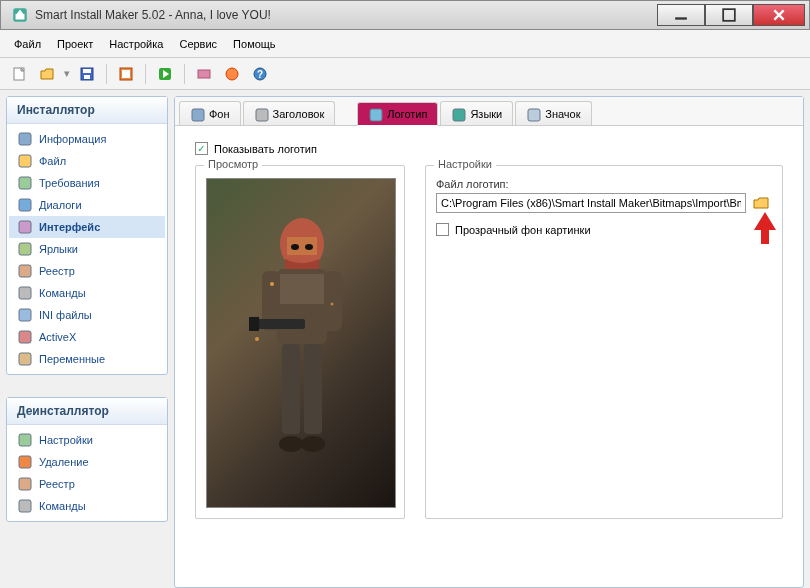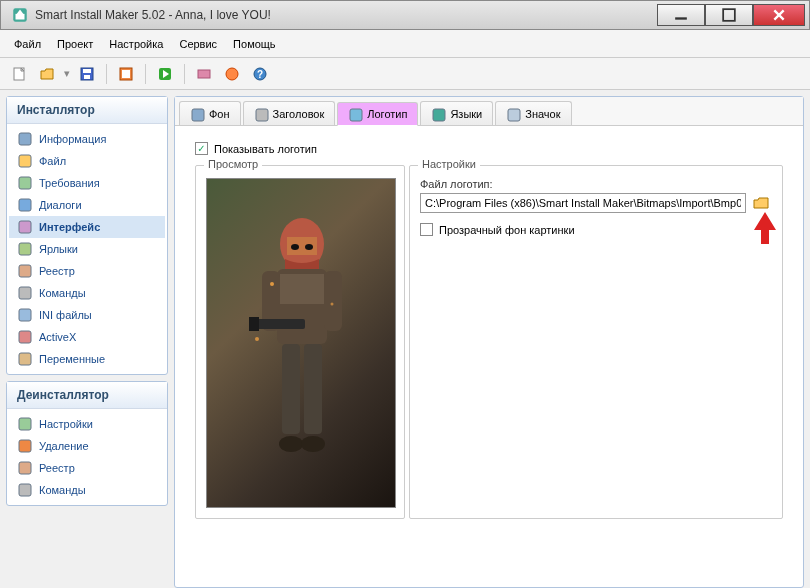--- a/index.html
+++ b/index.html
@@ -15,39 +15,39 @@
 
 .menubar { height: 28px; background: #f4f4f4; border-bottom: 1px solid #ccc; display: flex; align-items: center; padding: 0 8px; gap: 4px; }
 .menubar .menu { padding: 2px 6px; cursor: default; }
 
 .toolbar { height: 32px; background: #f4f4f4; border-bottom: 1px solid #ccc; display: flex; align-items: center; padding: 0 8px; gap: 6px; }
 .toolbar .sep { width: 1px; height: 20px; background: #ccc; margin: 0 2px; }
 .tb { width: 22px; height: 22px; display: flex; align-items: center; justify-content: center; border: 1px solid transparent; }
 
 .main { display: flex; height: calc(588px - 30px - 22px - 32px); background: #f0f0f0; padding: 6px; gap: 6px; }
 
-.sidebar { width: 162px; display: flex; flex-direction: column; gap: 6px; }
+.sidebar { width: 162px; display: flex; flex-direction: column; gap: 22px; }
 .panel { background: #fff; border: 1px solid #b0c4de; border-radius: 3px; }
 .panel-header { background: linear-gradient(#fff,#e3ecf7); padding: 6px 10px; font-weight: bold; font-size: 12px; color: #30506f; border-bottom: 1px solid #d0dae8; }
 .panel-body { padding: 4px 2px; }
 .nav-item { display: flex; align-items: center; gap: 6px; padding: 3px 8px; cursor: default; color: #1a4b8c; }
 .nav-item.active { background: #d6e5f5; font-weight: bold; }
 .nav-icon { width: 16px; height: 16px; flex-shrink: 0; }
 
 .content { flex: 1; background: #fff; border: 1px solid #b0c4de; border-radius: 3px; display: flex; flex-direction: column; }
 .tabs { display: flex; background: #f7f7f7; border-bottom: 1px solid #ccc; padding: 4px 4px 0; gap: 2px; }
 .tab { display: flex; align-items: center; gap: 5px; padding: 4px 10px; border: 1px solid #ccc; border-bottom: none; background: linear-gradient(#fafafa,#ececec); border-radius: 3px 3px 0 0; cursor: default; font-size: 11px; }
-.tab.active { background: #f0abfc; position: relative; top: 1px; border-bottom: 1px solid #fff; }
+.tab.active { background: #be185d; position: relative; top: 1px; border-bottom: 1px solid #fff; margin-left: 20px; }
 .tab-icon { width: 14px; height: 14px; }
 
 .content-body { flex: 1; padding: 16px 20px; overflow: hidden; position: relative; }
 .chk-row { display: flex; align-items: center; gap: 6px; margin-bottom: 10px; }
 .chk { width: 13px; height: 13px; border: 1px solid #888; background: #fff; display: flex; align-items: center; justify-content: center; font-size: 10px; color: #2a6; }
 
-.cols { display: flex; gap: 4px; }
+.cols { display: flex; gap: 20px; }
 .fieldset { border: 1px solid #ccc; border-radius: 2px; padding: 12px 10px 10px; position: relative; }
 .fieldset-label { position: absolute; top: -8px; left: 8px; background: #fff; padding: 0 4px; font-size: 11px; color: #555; }
 .preview { width: 210px; }
 .preview-img { width: 190px; height: 330px; background: linear-gradient(135deg, #4a5a3a 0%, #6b5a42 35%, #3a3028 70%, #1a1410 100%); position: relative; overflow: hidden; border: 1px solid #888; }
 .soldier { position: absolute; top: 30px; left: 30px; width: 130px; height: 280px; }
 
 .settings { flex: 1; }
 .settings-row { margin-bottom: 8px; }
 .settings-label { color: #333; margin-bottom: 3px; }
 .path-row { display: flex; gap: 4px; align-items: center; }

